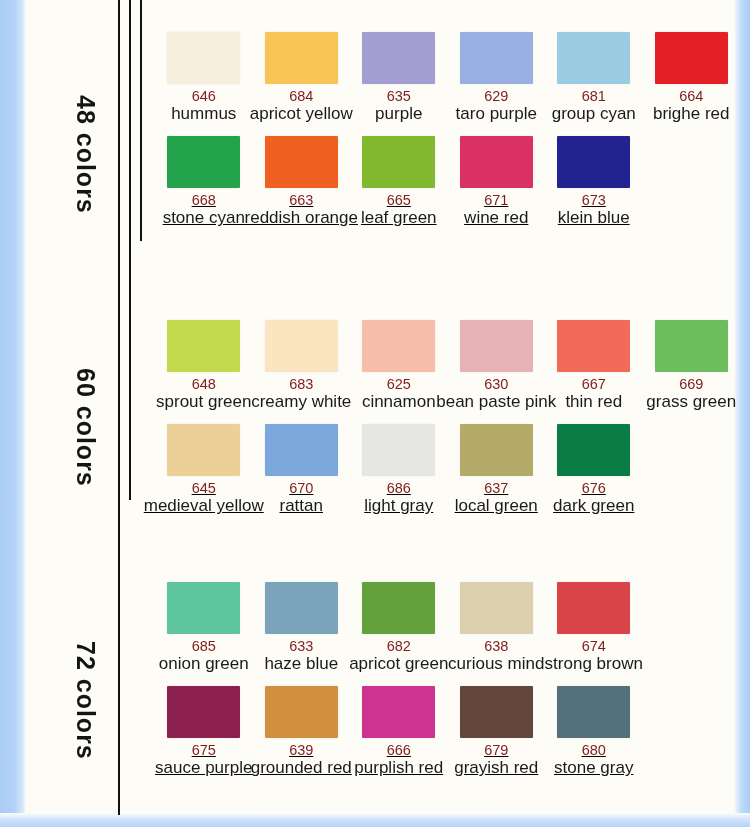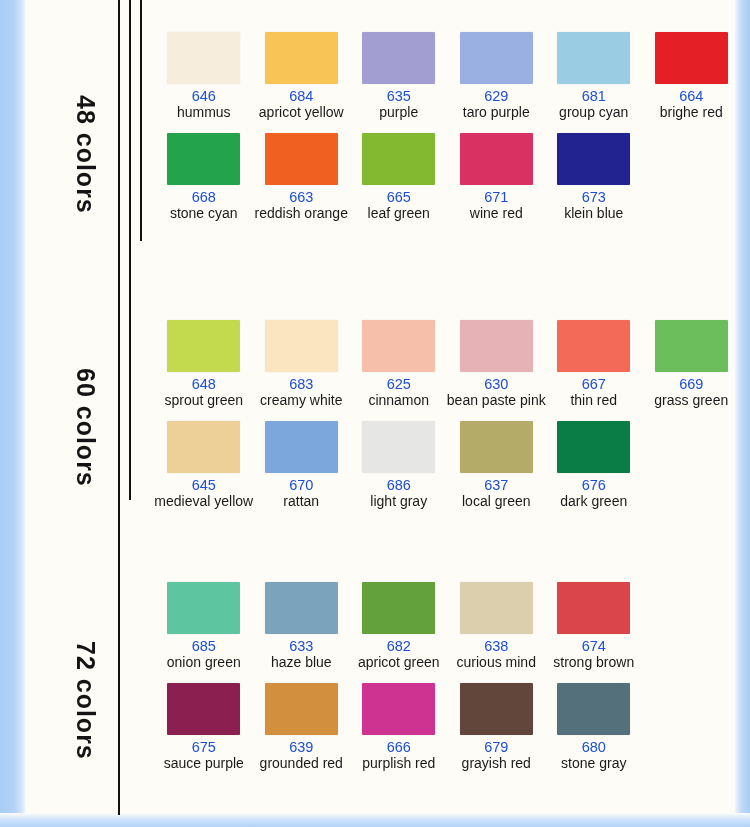--- a/index.html
+++ b/index.html
@@ -93,44 +93,44 @@
     width: 585px;
   }
   .group-48 { top: 32px; }
   .group-60 { top: 320px; }
   .group-72 { top: 582px; }
 
   .swatch-row {
     display: flex;
     width: 585px;
   }
-  .swatch-row + .swatch-row { margin-top: 12px; }
+  .swatch-row + .swatch-row { margin-top: 12px; text-decoration: underline; }
 
   .cell {
     width: 97.5px;
     display: flex;
     flex-direction: column;
     align-items: center;
   }
   .chip {
     width: 73px;
     height: 52px;
     border-radius: 1px;
     box-shadow: 0 0 0 0.5px rgba(0,0,0,0.04);
   }
   .code {
     margin-top: 5px;
     font-size: 14.5px;
-    color: #1d4ed8;
+    color: #7f1d1d;
     line-height: 1.05;
     font-family: "Liberation Sans", sans-serif;
   }
   .cname {
     margin-top: 1px;
-    font-size: 14px;
+    font-size: 17px;
     color: #1a1a1a;
     line-height: 1.1;
     text-align: center;
     white-space: nowrap;
     font-family: "Liberation Sans", sans-serif;
   }
 </style>
 </head>
 <body>
 

